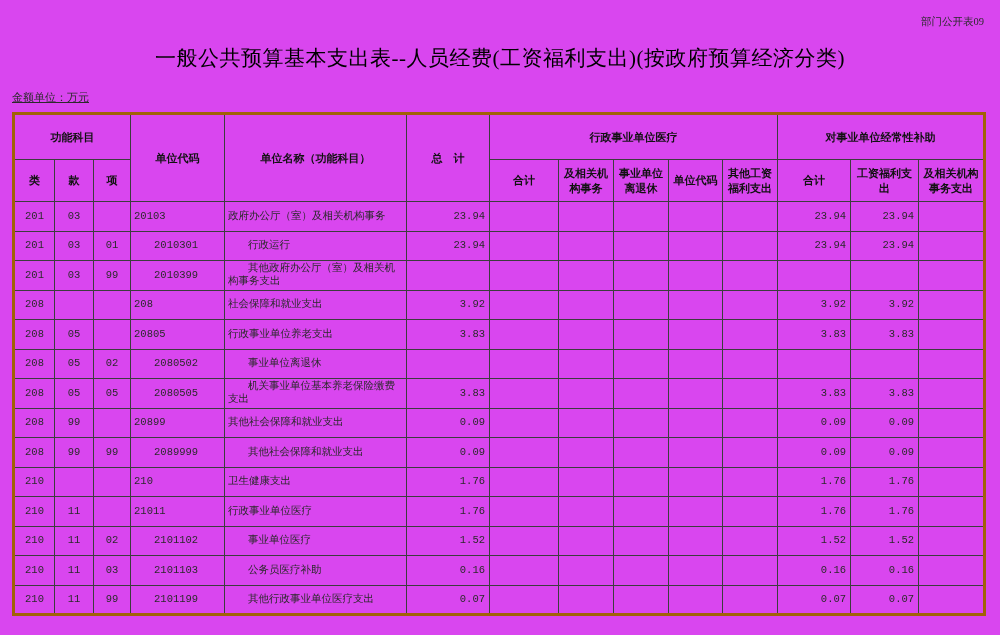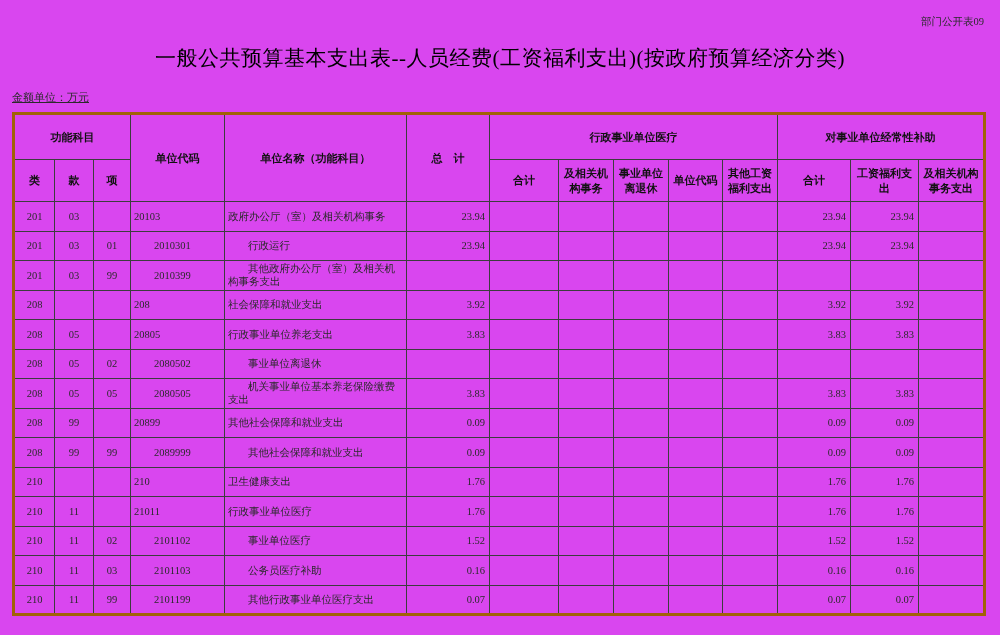--- a/index.html
+++ b/index.html
@@ -41,21 +41,21 @@
     border:1px solid #3d3d3d;
     vertical-align:middle;
     overflow:hidden;
   }
   .budget th {
     font-size:11px; font-weight:bold; color:#111;
     text-align:center; line-height:1.3; padding:1px 2px;
   }
   .budget thead tr.h1 { height:46px; }
   .budget thead tr.h2 { height:42px; }
-  .budget tbody tr { height:29.5px; }
+  .budget tbody tr { height:29.5px;font-family:Liberation Mono, monospace; }
   .budget td {
     font-size:10.5px; color:#2a2a2a; line-height:1.25;
     padding:1px 3px;
   }
   td.c   { text-align:center; }
   td.code{ text-align:left;margin-left:24px; }
   td.name{ text-align:left; }
   td.num { text-align:right; padding-right:4px; }
   td.indent { text-indent:20px; }
 </style>

